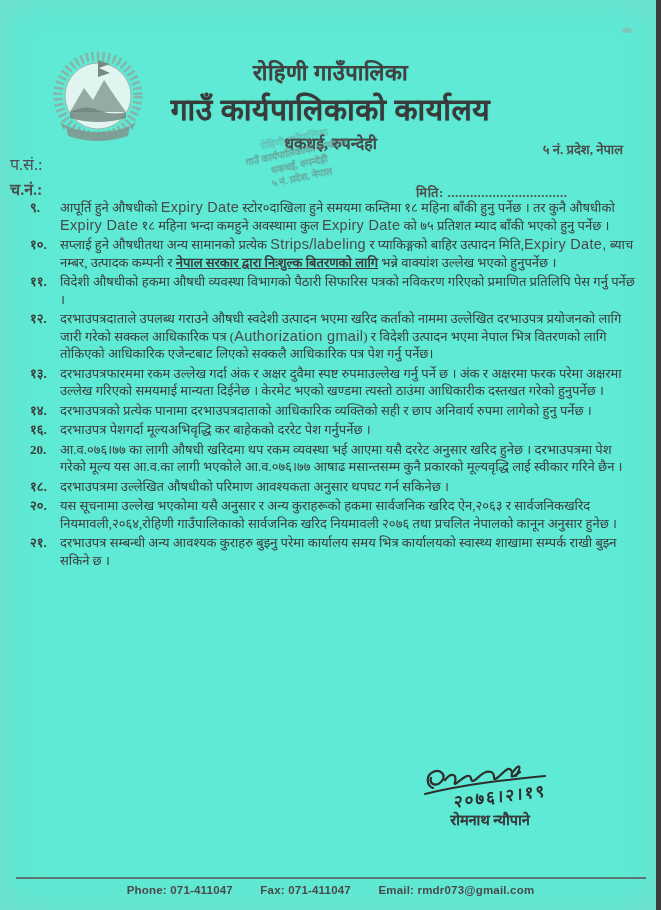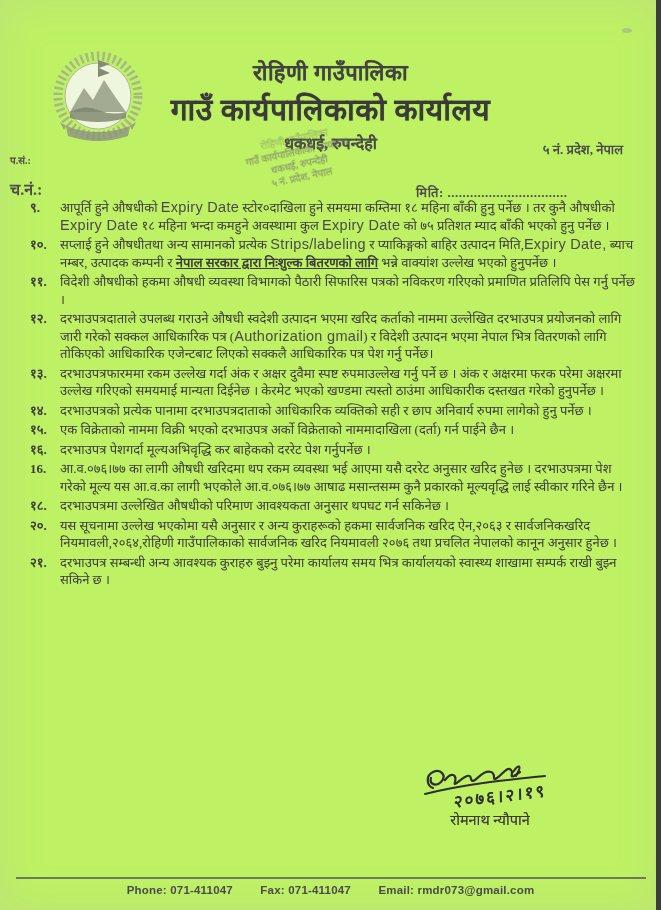--- a/index.html
+++ b/index.html
@@ -1,33 +1,33 @@
 <!DOCTYPE html>
 <html><head>
 <meta charset="utf-8">
 <style>
   * { margin:0; padding:0; box-sizing:border-box; }
   html,body { background:#e8e8e8; }
   .page {
     position:relative; width:661px; height:910px; margin:0 auto;
-    background:#bef264; overflow:hidden;
+    background:#5eead4; overflow:hidden;
     font-family:"Liberation Serif","DejaVu Serif",serif;
     color:#3d3d3d;
     box-shadow:inset 0 0 40px rgba(180,180,175,.25);
   }
   .scan-edge-right { position:absolute; right:0; top:0; width:5px; height:100%; background:#3c3c3c; }
   .scan-smudge { position:absolute; left:622px; top:28px; width:10px; height:5px; background:rgba(160,160,160,.5); border-radius:50%; }
 
   
   .hdr-title-wrap { position:absolute; left:0; top:56px; width:100%; text-align:center; }
   .hdr-muni { font-size:22px; font-weight:700; color:#424242; letter-spacing:.5px; text-shadow:0 0 .7px rgba(0,0,0,.4); }
   .hdr-office { font-size:30px; font-weight:700; color:#3a3a3a; margin-top:2px; letter-spacing:.5px; text-shadow:0 0 .9px rgba(0,0,0,.45); }
   .hdr-place { font-size:16px; font-weight:700; color:#4a4a4a; margin-top:3px; text-shadow:0 0 .5px rgba(0,0,0,.35); }
   .hdr-province { position:absolute; right:38px; top:140px; font-size:13px; font-weight:700; color:#4c4c4c; }
-  .ref-no { position:absolute; left:10px; top:153px; font-size:10px; font-weight:700; color:#4e4e4e; }
+  .ref-no { position:absolute; left:10px; top:153px; font-size:16px; font-weight:400; color:#4e4e4e; }
   .disp-no { position:absolute; left:10px; top:178px; font-size:16px; font-weight:700; color:#4e4e4e; }
   .date-line { position:absolute; left:416px; top:183px; font-size:13px; font-weight:700; color:#4e4e4e; letter-spacing:.5px; }
 
   .logo { position:absolute; left:46px; top:50px; width:104px; height:100px; opacity:.85; }
 
   .stamp {
     position:absolute; left:198px; top:132px; width:200px;
     transform:rotate(-12deg);
     text-align:center; color:rgba(110,110,110,.55);
     font-size:10px; line-height:13px; font-weight:600;
@@ -46,21 +46,21 @@
 
   
   .sig-block { position:absolute; left:370px; top:758px; width:240px; text-align:center; }
   .sig-svg { display:block; margin:0 auto; }
   .sig-date {
     display:block; margin-top:-26px; margin-left:20px;
     font-size:17px; font-weight:700; color:#2e2e2e;
     transform:rotate(-7deg) skewX(-6deg);
     letter-spacing:2px;
   }
-  .sig-name { font-size:14.5px; font-weight:400; color:#3a3a3a; margin-top:2px; text-shadow:0 0 .5px rgba(0,0,0,.4); }
+  .sig-name { font-size:14.5px; font-weight:700; color:#3a3a3a; margin-top:2px; text-shadow:0 0 .5px rgba(0,0,0,.4); }
   .sig-title { font-size:13.5px; font-weight:700; color:#3a3a3a; margin-top:3px; text-shadow:0 0 .5px rgba(0,0,0,.4); }
 
   
   .footer-rule { position:absolute; left:16px; top:877px; width:630px; border-top:2.5px solid #5a5a5a; opacity:.8; }
   .footer-text {
     position:absolute; left:0; top:884px; width:100%; text-align:center;
     font-family:"Liberation Sans","DejaVu Sans",sans-serif;
     font-size:11.5px; font-weight:700; color:#4a4a4a; letter-spacing:.2px;
   }
   .footer-text span { margin:0 12px; }
@@ -119,29 +119,25 @@
       </div>
       <div class="item">
         <span class="num">१३.</span>
         <span class="txt"><span>दरभाउपत्रफारममा रकम उल्लेख गर्दा अंक र अक्षर दुवैमा स्पष्ट रुपमाउल्लेख गर्नु पर्ने छ । अंक र अक्षरमा फरक परेमा अक्षरमा उल्लेख गरिएको समयमाई मान्यता दिईनेछ । केरमेट भएको खण्डमा त्यस्तो ठाउंमा आधिकारीक दस्तखत गरेको हुनुपर्नेछ ।</span></span>
       </div>
       <div class="item">
         <span class="num">१४.</span>
         <span class="txt"><span> दरभाउपत्रको प्रत्येक पानामा दरभाउपत्रदाताको आधिकारिक व्यक्तिको  सही र छाप अनिवार्य रुपमा लागेको हुनु पर्नेछ ।</span></span>
       </div>
       <div class="item">
-        <span class="num">१५.</span>
-        <span class="txt"><span>एक विक्रेताको नाममा विक्री भएको दरभाउपत्र अर्को विक्रेताको नाममादाखिला (दर्ता) गर्न पाईने छैन ।</span></span>
-      </div>
-      <div class="item">
         <span class="num">१६.</span>
         <span class="txt"><span>दरभाउपत्र पेशगर्दा मूल्यअभिवृद्धि कर बाहेकको दररेट पेश गर्नुपर्नेछ ।</span></span>
       </div>
       <div class="item">
-        <span class="num">16.</span>
+        <span class="num">20.</span>
         <span class="txt"><span>आ.व.०७६।७७ का लागी औषधी खरिदमा थप रकम व्यवस्था भई आएमा यसै दररेट अनुसार खरिद हुनेछ । दरभाउपत्रमा पेश गरेको मूल्य यस आ.व.का लागी भएकोले आ.व.०७६।७७ आषाढ मसान्तसम्म कुनै प्रकारको मूल्यवृद्धि लाई स्वीकार गरिने छैन ।</span></span>
       </div>
       <div class="item">
         <span class="num">१८.</span>
         <span class="txt"><span>दरभाउपत्रमा उल्लेखित औषधीको परिमाण आवश्यकता अनुसार थपघट गर्न सकिनेछ ।</span></span>
       </div>
       <div class="item">
         <span class="num">२०.</span>
         <span class="txt"><span> यस सूचनामा उल्लेख भएकोमा यसै अनुसार र अन्य कुराहरूको हकमा सार्वजनिक खरिद ऐन,२०६३ र सार्वजनिकखरिद नियमावली,२०६४,रोहिणी गाउँपालिकाको सार्वजनिक खरिद नियमावली २०७६ तथा प्रचलित नेपालको कानून अनुसार हुनेछ ।</span></span>
       </div>

